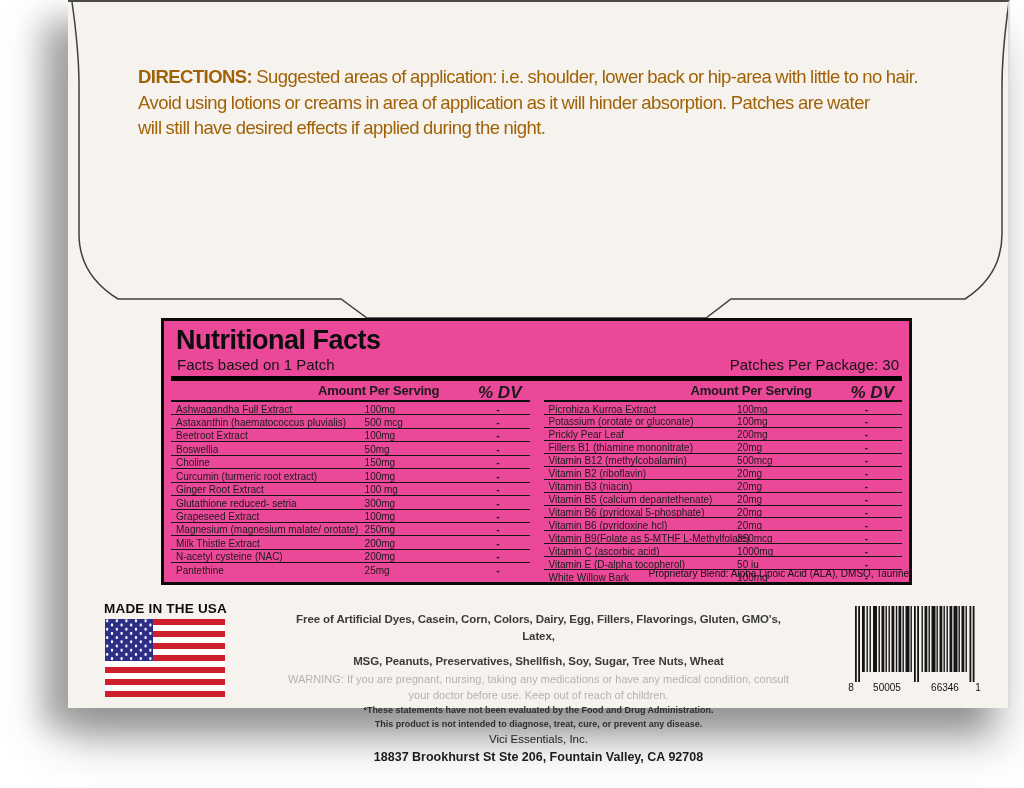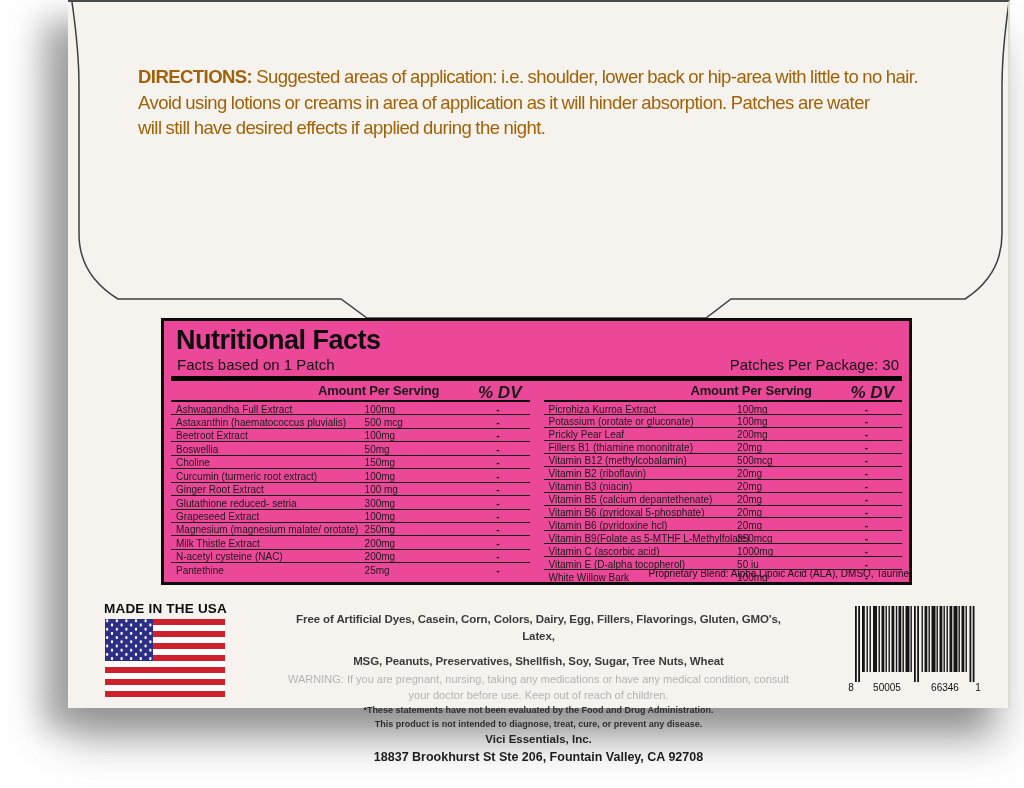--- a/index.html
+++ b/index.html
@@ -55,21 +55,21 @@
           background-color:var(--flag-blue);
           background-image:radial-gradient(circle,#fff 1.15px,transparent 1.5px),
                            radial-gradient(circle,#fff 1.15px,transparent 1.5px);
           background-size:9.6px 8.4px,9.6px 8.4px;
           background-position:2.2px 1.8px,7px 6px;}
 
   .centerblock{position:absolute;left:218px;top:601px;width:505px;text-align:center;}
   .freeof{font-size:11.5px;line-height:17px;font-weight:700;color:#3b3b3b;letter-spacing:-0.1px;margin-top:8px;}
   .warn{font-size:11px;line-height:14px;color:#b5b2b0;margin-top:2px;}
   .disc{font-size:9px;line-height:11px;font-weight:700;color:#2e2e2e;margin-top:3px;}
-  .company{font-size:11.5px;line-height:15px;font-weight:700;color:#222;margin-top:2px;}
+  .company{font-size:11.5px;line-height:15px;font-weight:400;color:#222;margin-top:2px;}
   .address{font-size:12.5px;line-height:16px;font-weight:700;color:#1c1c1c;margin-top:2px;}
 
   .barcode{position:absolute;left:777px;top:602px;width:140px;height:90px;}
   .barcode text{font-family:"Liberation Sans",sans-serif;font-size:10px;fill:#111;}
 </style>
 </head>
 <body>
 
 <div class="card" style="background: rgb(246, 243, 238);">
 

